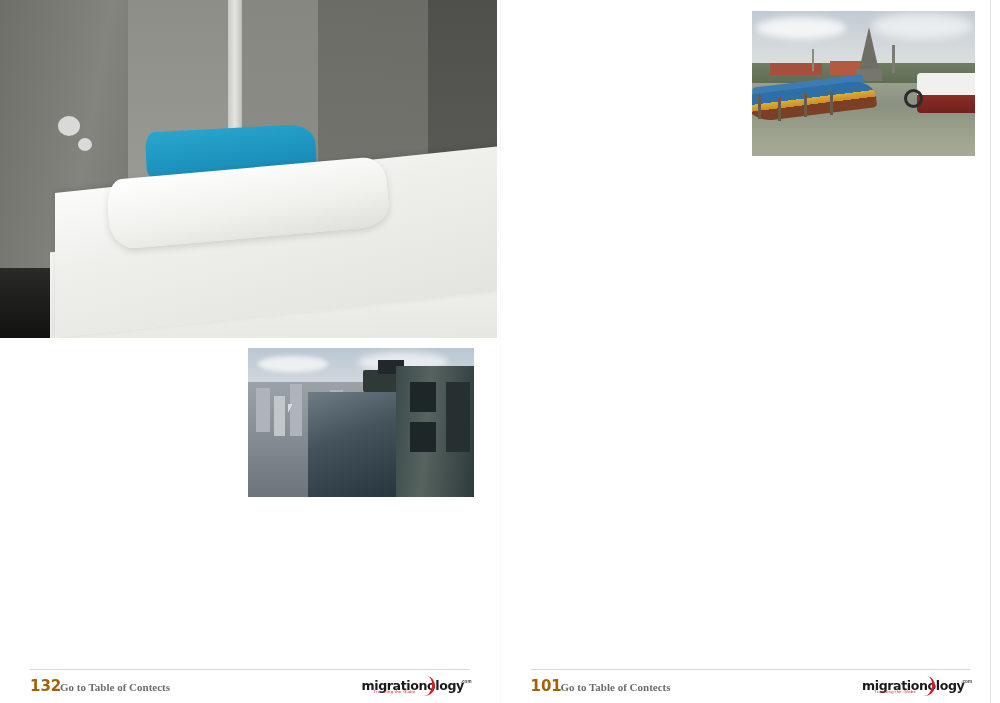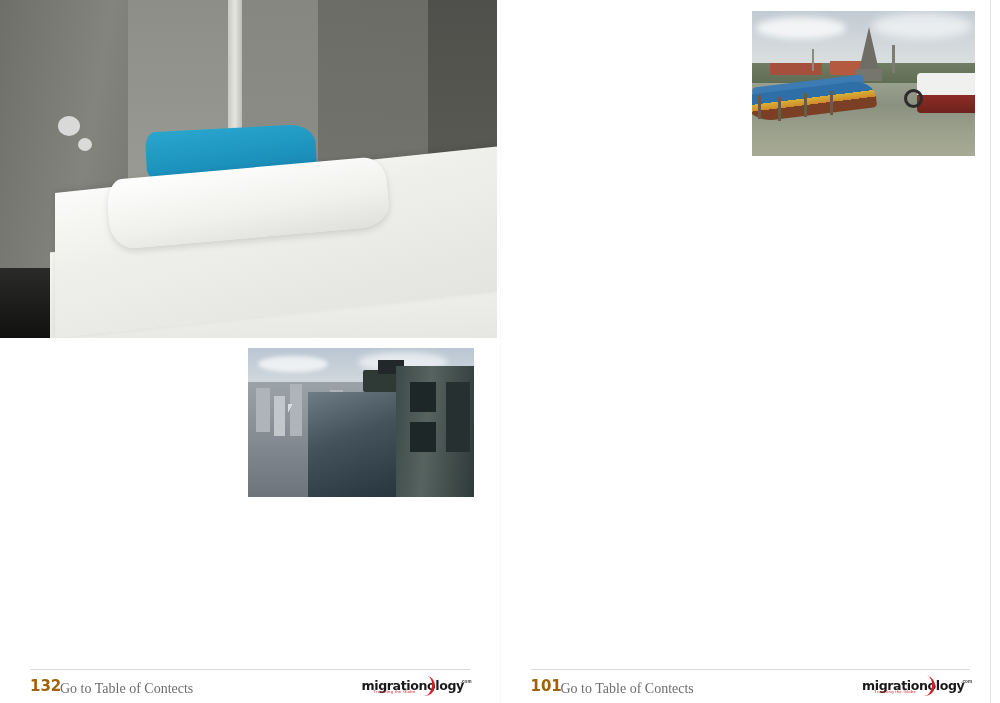--- a/index.html
+++ b/index.html
@@ -183,22 +183,23 @@
   .footer .rule{
     position:absolute; left:30px; right:30px; top:0; height:1px; background:#d9d9d9;
   }
   .footer .pg{
     position:absolute; left:30px; top:8px;
     font-size:15px; font-weight:700; color:#a16207;
     font-family:"DejaVu Sans", sans-serif;
   }
   .footer .toc{
     position:absolute; left:60px; top:12px;
-    font-size:14px; color:#6d6d6d;
+    font-size:11px; color:#6d6d6d;
     font-family:"Liberation Serif", serif;
+    font-weight:bold;
   }
   .logo{
     position:absolute; right:28px; top:7px; height:20px; width:110px;text-align:center;
   }
   .logo .word{
     position:absolute; left:0; top:2px;
     font-size:12.6px; font-weight:700; color:#1a1a1a;
     letter-spacing:-0.4px; font-family:"DejaVu Sans", sans-serif;
   }
   .logo .swoosh{

